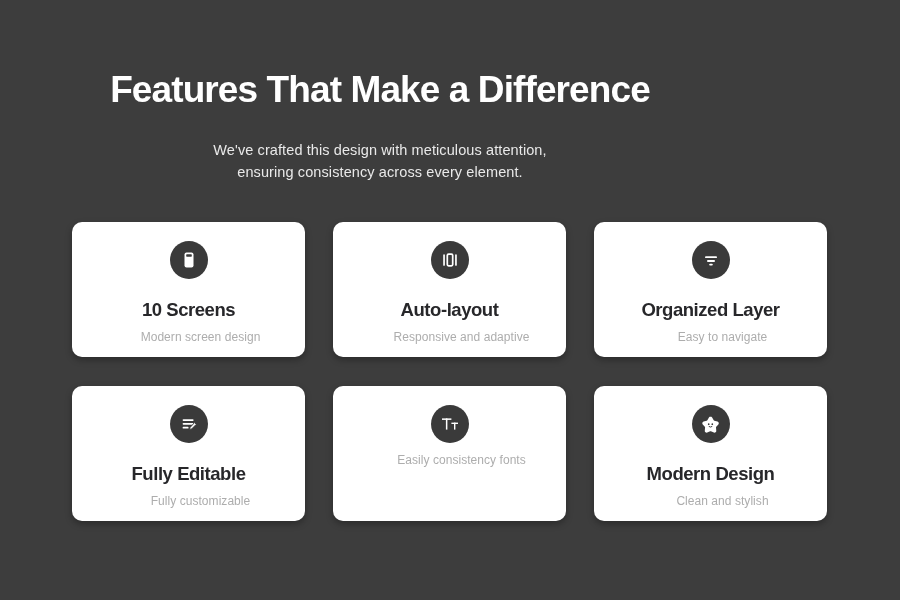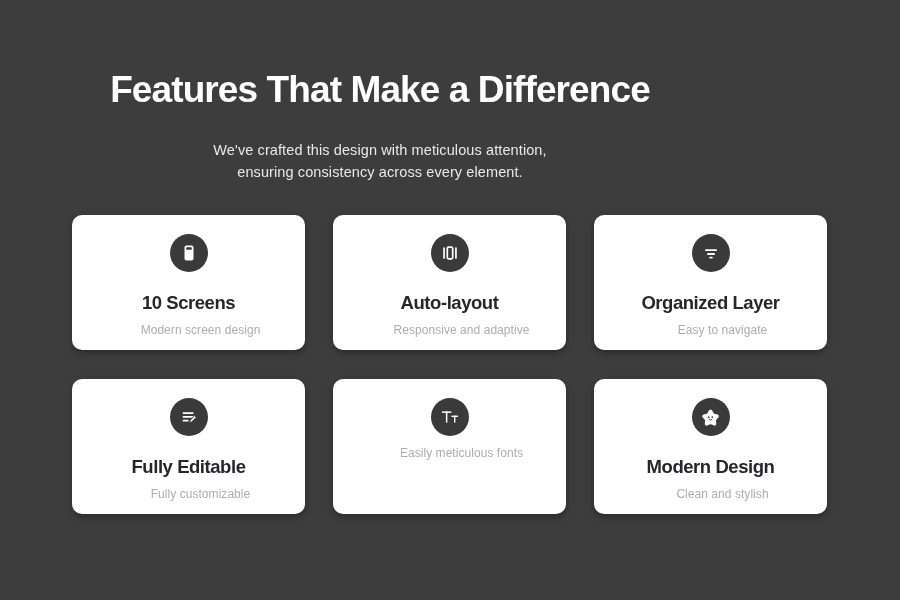--- a/index.html
+++ b/index.html
@@ -16,21 +16,21 @@
     font-size:37px; font-weight:bold; color:#ffffff;
     letter-spacing:-0.9px; line-height:1.1;
   }
   .subline {
     margin-top:28px; font-size:14.5px; color:#e9e9e9;
     line-height:1.55; font-weight:400; letter-spacing:0.1px;
   }
   .subline div { white-space:nowrap; }
 
   .grid {
-    position:absolute; left:72px; top:215px;
+    position:absolute; left:72px; top:222px;
     width:756px;
     display:grid;
     grid-template-columns:repeat(3, 233px);
     grid-template-rows:repeat(2, 135px);
     column-gap:28px; row-gap:29px;
   }
   .card {
     background:#ffffff; border-radius:10px;
     box-shadow:0 3px 7px rgba(0,0,0,0.30);
     display:flex; flex-direction:column;
@@ -128,21 +128,21 @@
       <div class="icon-circle">
         <span>
           <svg width="22" height="22" viewBox="0 0 22 22">
             <rect x="3" y="5.4" width="9.4" height="1.5" fill="#ffffff"></rect>
             <rect x="6.9" y="5.4" width="1.5" height="11.2" fill="#ffffff"></rect>
             <rect x="12.4" y="9.6" width="6.6" height="1.4" fill="#ffffff"></rect>
             <rect x="15" y="9.6" width="1.4" height="7" fill="#ffffff"></rect>
           </svg>
         </span>
       </div>
-      <div class="card-sub">Easily meticulous fonts</div>
+      <div class="card-sub">Easily consistency fonts</div>
     </div>
 
     <div class="card">
       <div class="icon-circle">
         <span>
           <svg width="21" height="21" viewBox="0 0 21 21">
             <path d="M10.5 2.6 a1.9 1.9 0 0 1 1.63 0.95 l1.6 2.78 a1 1 0 0 0 0.62 0.47 l3.1 0.74 a1.75 1.75 0 0 1 0.9 2.85 l-2.1 2.43 a1 1 0 0 0-0.24 0.73 l0.27 3.18 a1.75 1.75 0 0 1-2.42 1.76 l-2.93-1.24 a1 1 0 0 0-0.78 0 l-2.93 1.24 a1.75 1.75 0 0 1-2.42-1.76 l0.27-3.18 a1 1 0 0 0-0.24-0.73 l-2.1-2.43 a1.75 1.75 0 0 1 0.9-2.85 l3.1-0.74 a1 1 0 0 0 0.62-0.47 l1.6-2.78 a1.9 1.9 0 0 1 1.63-0.95 z" fill="#ffffff"></path>
             <circle cx="8.7" cy="10.2" r="0.85" fill="#3a3a3a"></circle>
             <circle cx="12.3" cy="10.2" r="0.85" fill="#3a3a3a"></circle>
             <path d="M9.1 12.6 a1.9 1.4 0 0 0 2.8 0" fill="none" stroke="#3a3a3a" stroke-width="0.95" stroke-linecap="round"></path>

